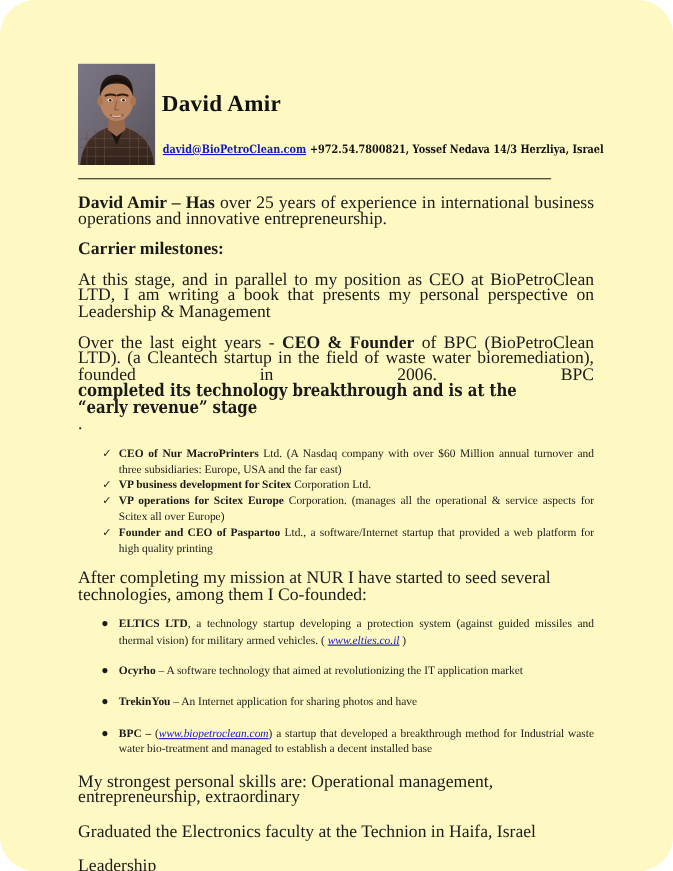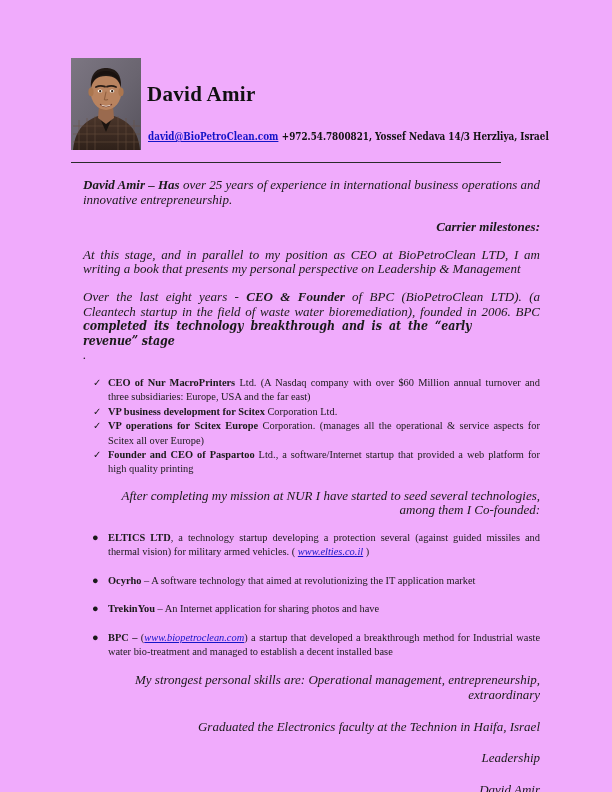--- a/index.html
+++ b/index.html
@@ -4,24 +4,25 @@
 <style>
   html, body {
     margin: 0;
     padding: 0;
     background: #ffffff;
   }
   .page {
     position: relative;
     width: 612px;
     height: 792px;
-    background: #f0abfc;
+    background: #fef9c3;
     font-family: "Liberation Serif", "DejaVu Serif", serif;
     color: #1a1a1a;
     overflow: hidden;
+    border-radius: 32px;
   }
 
   
   .header {
     position: absolute;
     left: 71px;
     top: 58px;
     width: 470px;
     height: 96px;
   }
@@ -81,28 +82,27 @@
   }
 
   
   .body {
     position: absolute;
     left: 71px;
     top: 178px;
     width: 469px;
   }
   p.para {
-    margin: 0 0 13px 12px;
-    font-size: 13px;
+    margin: 0 0 13px 0;
+    font-size: 16px;
     line-height: 14.6px;
     text-align: justify;
     color: #1a1a1a;
-    font-style: italic;
-  }
-  p.para.left { text-align: right; }
+  }
+  p.para.left { text-align: left; }
   p.para b, p.para strong { font-weight: bold; }
 
   
   .sq {
     font-family: "DejaVu Serif", "Liberation Serif", serif;
     font-weight: bold;
     display: inline-block;
     transform: scaleX(.85);
     transform-origin: left center;
     letter-spacing: -.1px;
@@ -260,21 +260,21 @@
         <span class="mark">✓</span>
         <b>Founder and CEO of  Paspartoo</b><span> Ltd., a software/Internet startup that provided a web platform for high quality printing</span>
       </li>
     </ul>
 
     <p class="para left">After completing my mission at NUR I have started to seed several technologies, among them I Co-founded:</p>
 
     <ul class="list discs">
       <li>
         <span class="mark">●</span>
-        <b>ELTICS LTD</b><span>, a technology startup developing a protection several (against guided missiles and thermal vision) for military armed vehicles. ( </span><a class="link" href="#">www.elties.co.il</a><span> )</span>
+        <b>ELTICS LTD</b><span>, a technology startup developing a protection system (against guided missiles and thermal vision) for military armed vehicles. ( </span><a class="link" href="#">www.elties.co.il</a><span> )</span>
       </li>
       <li>
         <span class="mark">●</span>
         <b>Ocyrho</b><span> – A software technology that aimed at revolutionizing the IT  application market</span>
       </li>
       <li>
         <span class="mark">●</span>
         <b>TrekinYou</b><span> – An Internet application for sharing photos and have</span>
       </li>
       <li>

